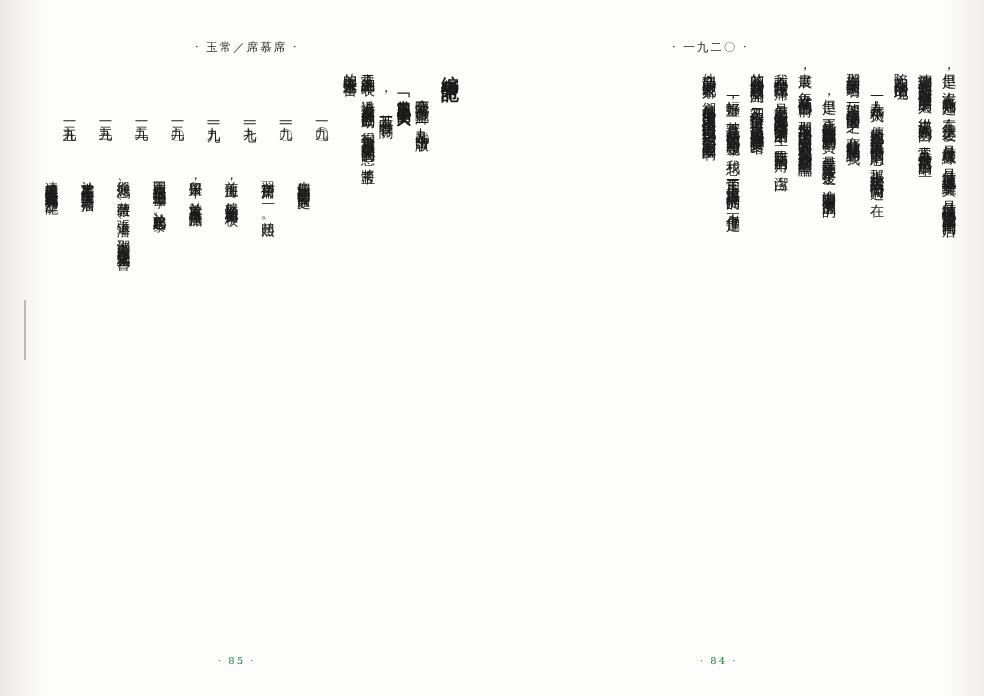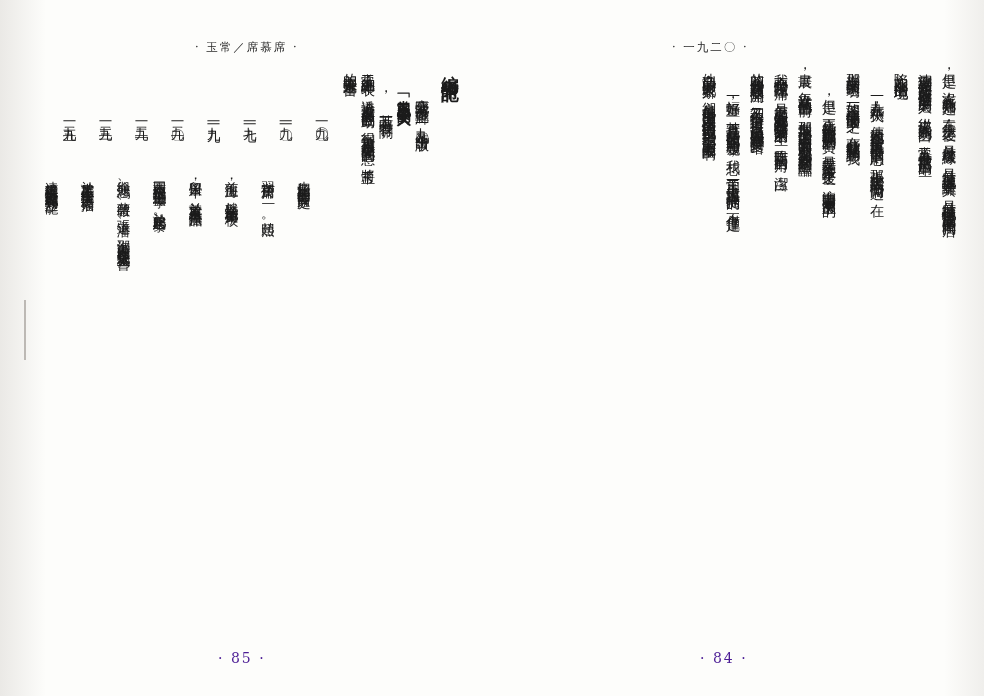--- a/index.html
+++ b/index.html
@@ -63,23 +63,23 @@
     color: #2a2a2a;
     white-space: nowrap;
   }
   .page.left .runhead { left: 195px; }
   .page.right .runhead { left: 672px - 492px; }
   .page.right .runhead { left: 180px; }
 
   .folio {
     position: absolute;
     bottom: 30px;
-    font-size: 14px;
+    font-size: 10px;
     letter-spacing: 2px;
-    color: #4c1d95;
+    color: #15803d;
   }
   .page.left .folio { left: 218px; }
   .page.right .folio { left: 208px; margin-top: 20px; }
 
   
   .cols {
     position: absolute;
     top: 62px;
     height: 570px;
     display: flex;

